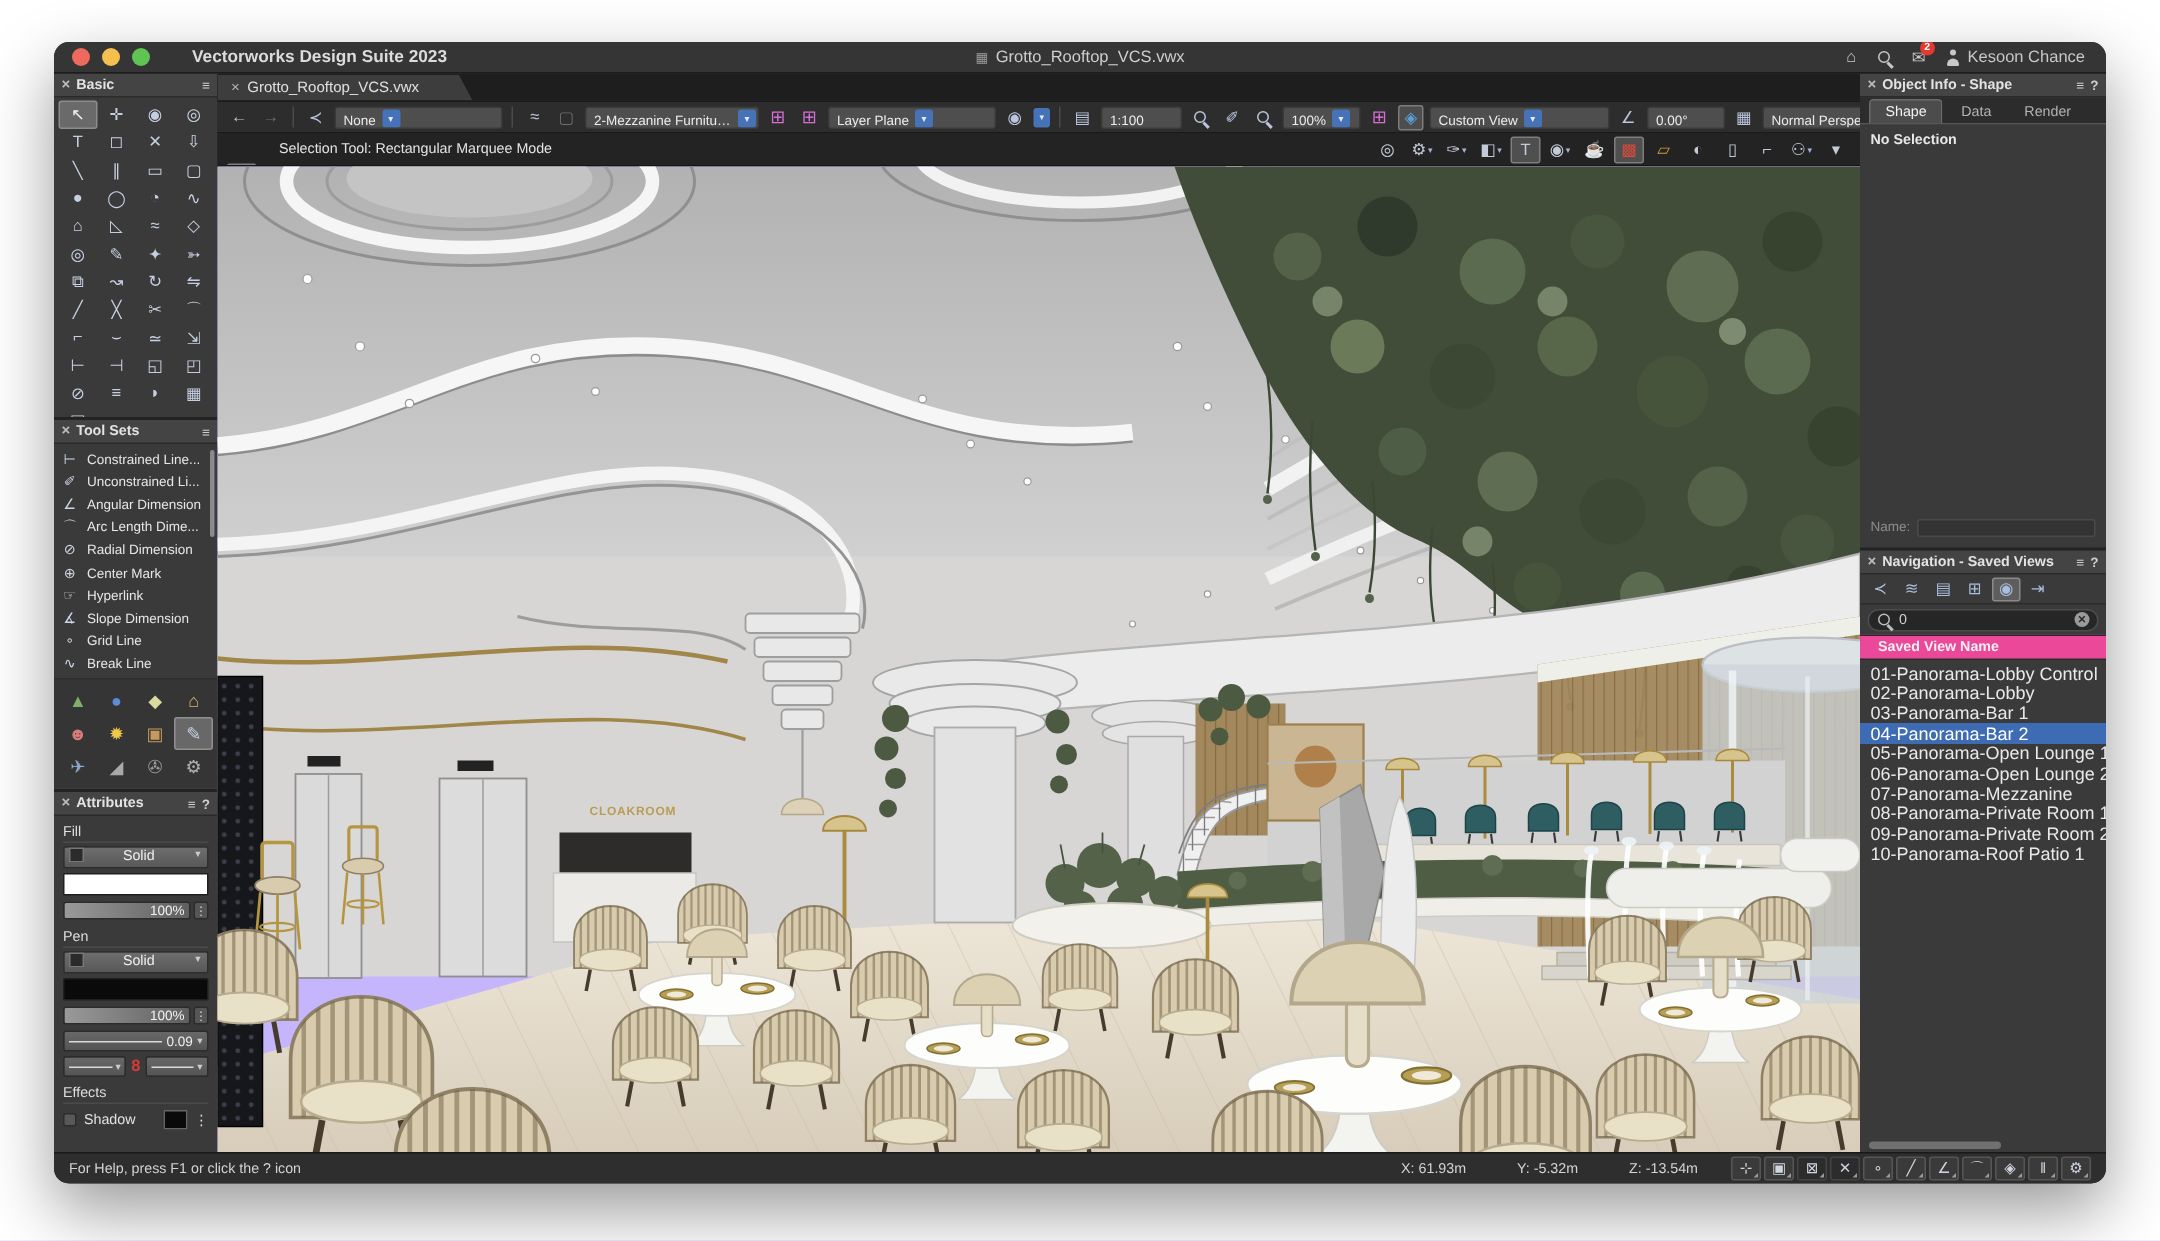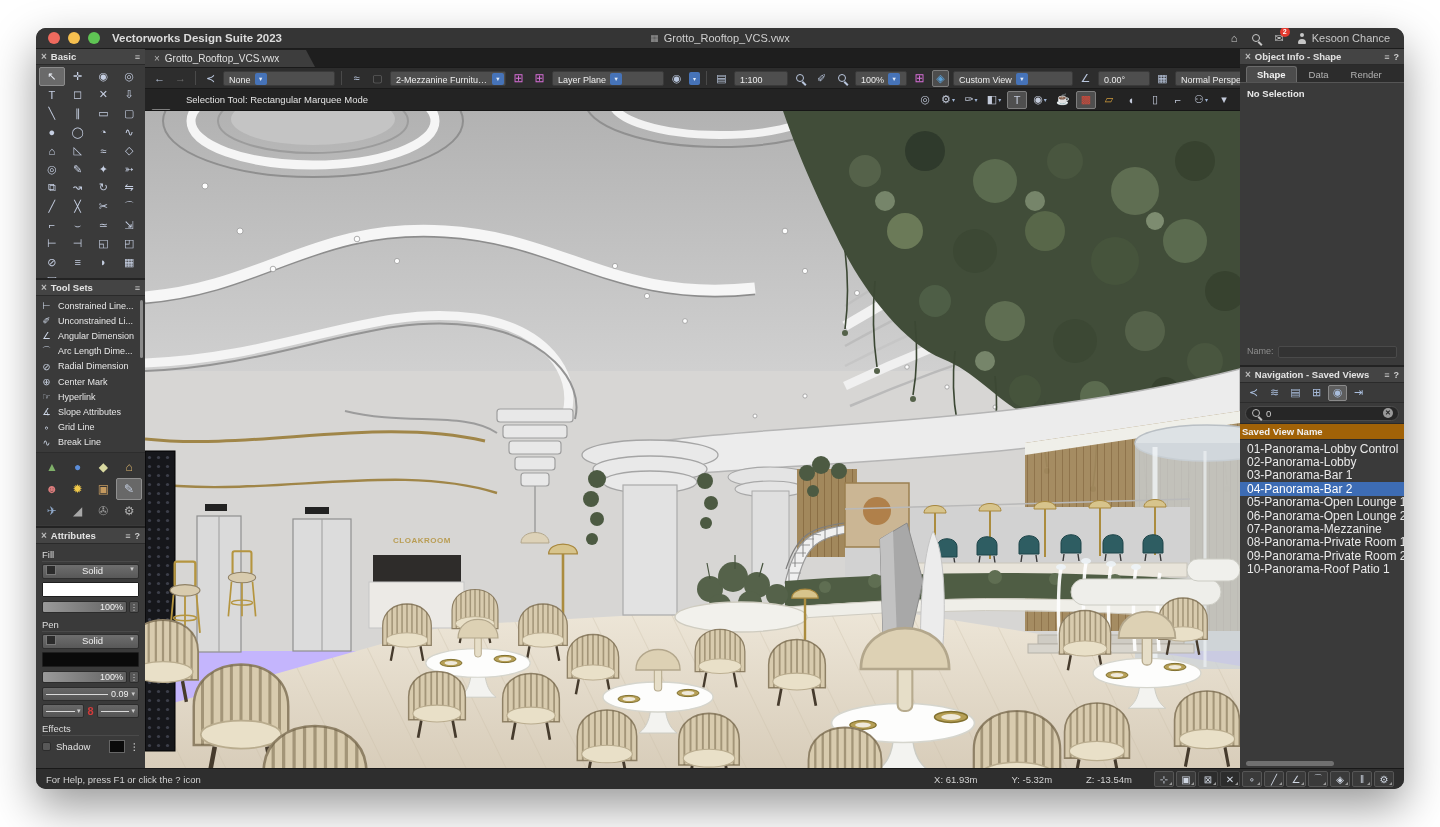--- a/index.html
+++ b/index.html
@@ -3,21 +3,21 @@
 <meta charset="utf-8">
 <style>
   *{margin:0;padding:0;box-sizing:border-box}
   html,body{width:1440px;height:827px;background:#ffffff;font-family:"Liberation Sans",sans-serif;overflow:hidden}
   .window{position:absolute;left:36px;top:28px;width:1368px;height:761px;background:#2e2e2e;border-radius:10px;box-shadow:0 18px 45px rgba(0,0,0,.4);overflow:hidden;display:flex;flex-direction:column}
   
   .titlebar{height:21px;background:#353535;display:flex;align-items:center;position:relative;flex:none;border-bottom:1px solid #1c1c1c}
   .lights{display:flex;gap:8px;margin-left:12px}
   .light{width:12px;height:12px;border-radius:50%}
   .l-red{background:#ef6a5e}.l-yel{background:#f5bf4f}.l-grn{background:#5fc454}
-  .app-title{margin-left:12px;font-size:11.5px;font-weight:bold;color:#dcdcdc}
+  .app-title{margin-left:28px;font-size:11.5px;font-weight:bold;color:#dcdcdc}
   .doc-title{position:absolute;left:50%;transform:translateX(-50%);font-size:11px;color:#cfcfcf;display:flex;align-items:center;gap:5px}
   .tb-right{margin-left:auto;display:flex;align-items:center;gap:13px;margin-right:14px;color:#c7c7c7;font-size:11px}
   .tb-ic{font-size:11px;color:#c7c7c7;position:relative;cursor:default}
   .badge{position:absolute;top:-5px;right:-6px;background:#e33a2f;color:#fff;font-size:7px;width:10px;height:10px;border-radius:50%;display:flex;align-items:center;justify-content:center;font-weight:bold}
   .account{display:flex;align-items:center;gap:5px}
   
   .mag{position:relative;width:11px;height:11px;display:inline-block;flex:none}
   .mag::before{content:"";position:absolute;left:1px;top:1px;width:6px;height:6px;border:1.5px solid currentColor;border-radius:50%}
   .mag::after{content:"";position:absolute;left:8px;top:8px;width:4.5px;height:1.6px;background:currentColor;transform:rotate(45deg);transform-origin:0 0}
   .person{width:10px;height:11px;position:relative;display:inline-block}
@@ -93,33 +93,33 @@
   .mb-ic .cv{font-size:6px;color:#9fb4d4}
   .mb-status{font-size:9.5px;color:#e3e3e3;margin-left:12px;white-space:nowrap}
   .mb-right{margin-left:auto;display:flex;align-items:center;gap:3px}
   .canvas{flex:1;position:relative;background:#c4b5fd;min-height:0}
   .canvas svg{display:block;width:100%;height:100%}
   
   .rightcol{width:164px;flex:none;background:#232323;display:flex;flex-direction:column;gap:2px}
   .oi{height:316px;flex:none}
   .oi-tabs{height:18px;background:#2c2c2c;display:flex;align-items:flex-end;padding:2px 4px 0 6px;gap:2px;border-bottom:1px solid #555;flex:none}
   .oi-tab{font-size:9.5px;color:#b3b3b3;padding:2px 10px;border-radius:3px 3px 0 0}
-  .oi-tab.active{background:#4c4c4c;color:#f2f2f2;border:1px solid #6b6b6b;border-bottom:none;font-weight:bold}
+  .oi-tab.active{background:#4c4c4c;color:#f2f2f2;border:1px solid #6b6b6b;border-bottom:none;font-weight:normal}
   .oi-body{flex:1;display:flex;flex-direction:column;padding:5px 7px;min-height:0}
   .no-sel{font-size:9.5px;font-weight:bold;color:#e8e8e8}
   .name-row{margin-top:auto;display:flex;gap:4px;font-size:9px;color:#8d8d8d;padding-bottom:2px}
   .name-field{flex:1;height:12px;background:#333;border:1px solid #4a4a4a;border-radius:2px}
   .nav{flex:1;display:flex;flex-direction:column;min-height:0}
   .nav-icons{height:20px;display:flex;align-items:center;gap:2px;padding:0 4px;border-bottom:1px solid #2c2c2c;flex:none}
   .nv-ic{width:19px;height:16px;display:flex;align-items:center;justify-content:center;font-size:11px;color:#a9bddc;border-radius:2px}
   .nv-ic.sel{background:#5d5d5d;border:1px solid #8a8a8a}
   .nav-search{height:20px;display:flex;align-items:center;padding:2px 5px;flex:none}
   .search-pill{flex:1;height:15px;background:#262626;border:1px solid #4c4c4c;border-radius:8px;display:flex;align-items:center;padding:0 5px;gap:4px;color:#cfcfcf;font-size:9.5px}
   .search-pill .clr{margin-left:auto;width:10px;height:10px;border-radius:50%;background:#9a9a9a;color:#262626;font-size:7px;display:flex;align-items:center;justify-content:center;font-weight:bold}
-  .sv-header{height:17px;background:#a16207;border-top:1px solid #2a2a2a;border-bottom:1px solid #2a2a2a;display:flex;align-items:center;padding:0 2px;font-size:9.5px;font-weight:bold;color:#f0f0f0;flex:none}
+  .sv-header{height:17px;background:#ec4899;border-top:1px solid #2a2a2a;border-bottom:1px solid #2a2a2a;display:flex;align-items:center;padding:0 12px;font-size:9.5px;font-weight:bold;color:#f0f0f0;flex:none}
   .sv-list{flex:1;overflow:hidden;padding-top:2px}
   .sv-item{height:13.4px;display:flex;align-items:center;padding:0 7px;font-size:12px;color:#e9e9e9;white-space:nowrap}
   .sv-item.sel{background:#3d6cb4;color:#fff}
   .nav-hscroll{height:9px;display:flex;align-items:center;padding:0 6px;flex:none}
   .nav-hscroll .bar{width:58%;height:5px;background:#707070;border-radius:3px}
   
   .statusbar{height:21px;background:#2e2e2e;border-top:1px solid #191919;display:flex;align-items:center;padding:0 10px;flex:none;font-size:9.5px;color:#d3d3d3}
   .sb-coords{margin-left:auto;display:flex;align-items:center;gap:34px;margin-right:22px}
   .snap-row{display:flex;align-items:center;gap:2px}
   .snap-btn{width:20px;height:16px;background:#3a3a3a;border:1px solid #565656;border-radius:2px;display:flex;align-items:center;justify-content:center;font-size:10px;color:#cfd6e2;position:relative}
@@ -244,21 +244,21 @@
             <div class="ts-row">
               <span class="g">⊕</span>
               <span>Center Mark</span>
             </div>
             <div class="ts-row">
               <span class="g">☞</span>
               <span>Hyperlink</span>
             </div>
             <div class="ts-row">
               <span class="g">∡</span>
-              <span>Slope Attributes</span>
+              <span>Slope Dimension</span>
             </div>
             <div class="ts-row">
               <span class="g">∘</span>
               <span>Grid Line</span>
             </div>
             <div class="ts-row">
               <span class="g">∿</span>
               <span>Break Line</span>
             </div>
           </div>

